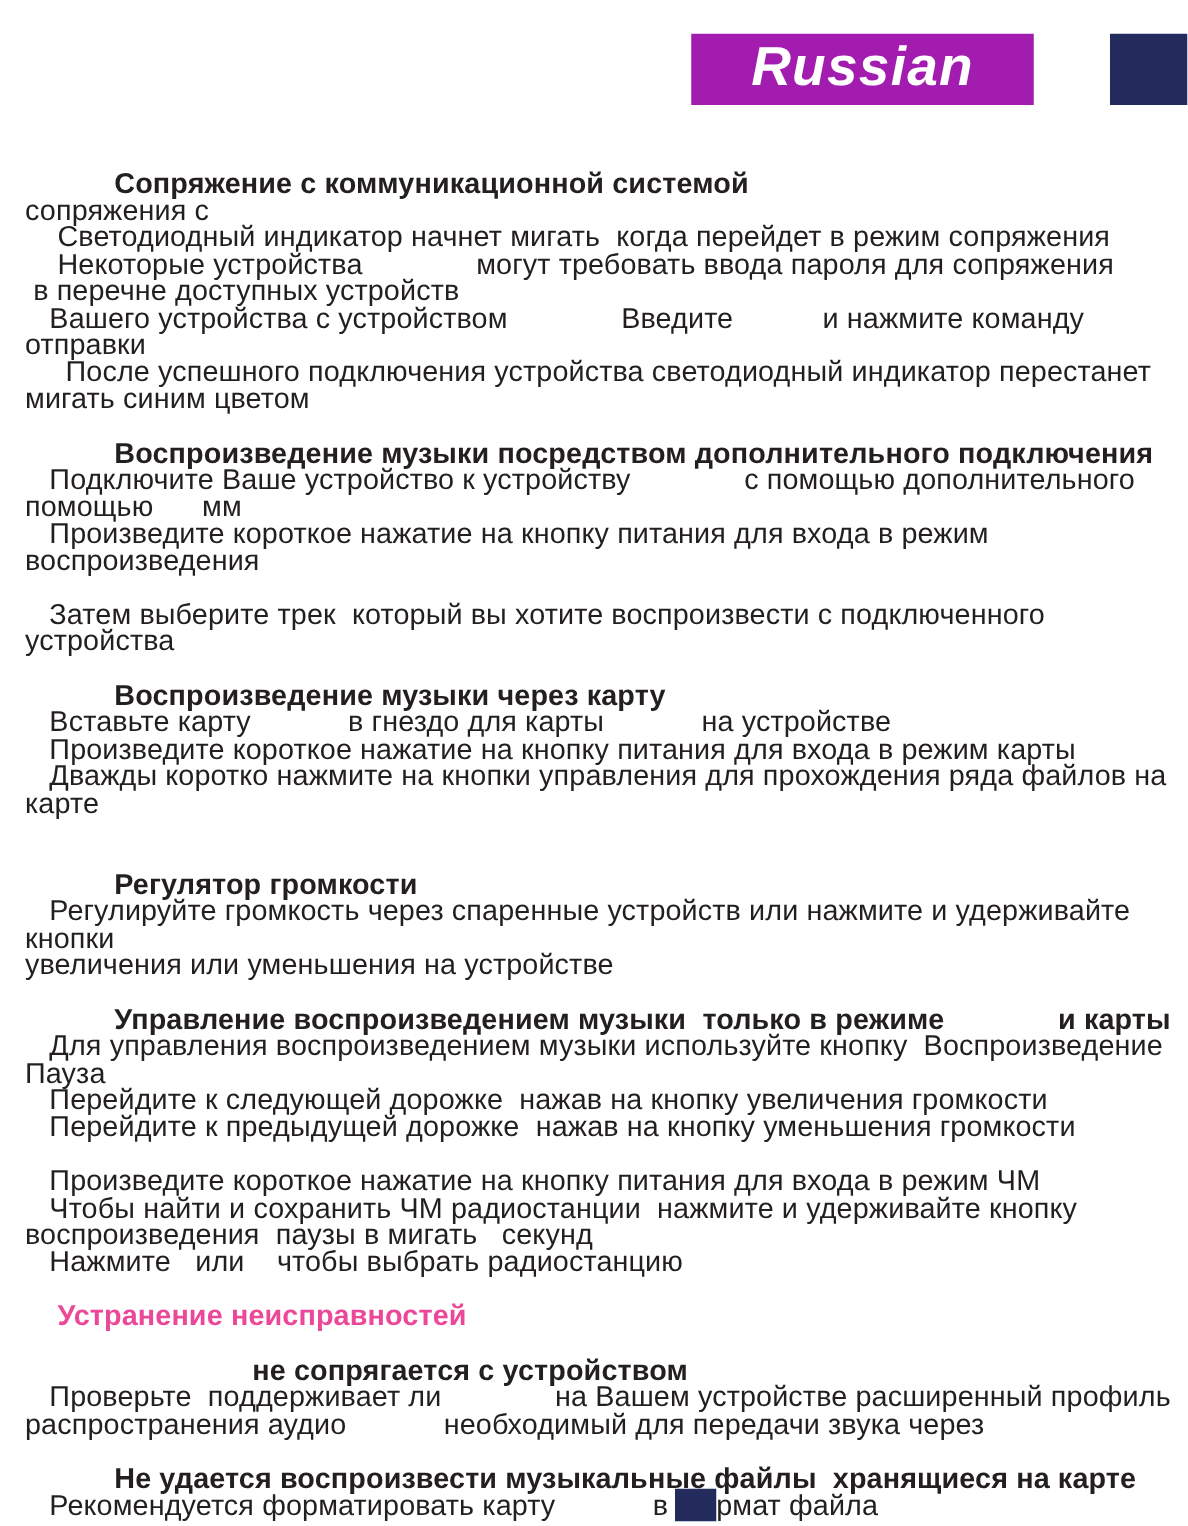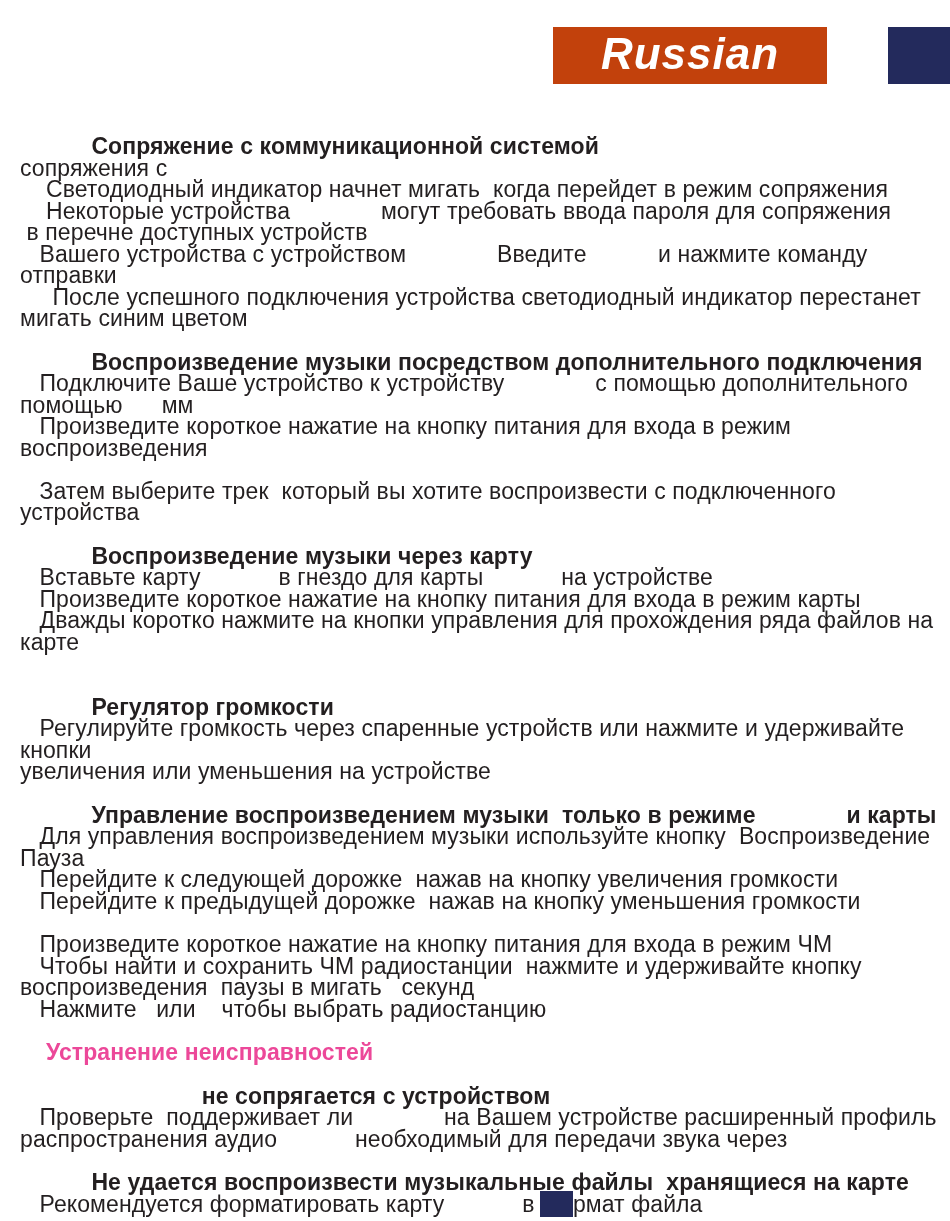--- a/index.html
+++ b/index.html
@@ -11,21 +11,21 @@
     overflow: hidden;
     font-family: "Liberation Sans", sans-serif;
     color: #231f20;
   }
   .banner-red {
     position: absolute;
     left: 553px;
     top: 27px;
     width: 274px;
     height: 57px;
-    background: #c2410c;
+    background: #a21caf;
     display: flex;
     align-items: center;
     justify-content: center;
   }
   .banner-text {
     color: #ffffff;
     font-size: 44px;
     font-weight: bold;
     font-style: italic;
     letter-spacing: 1px;

